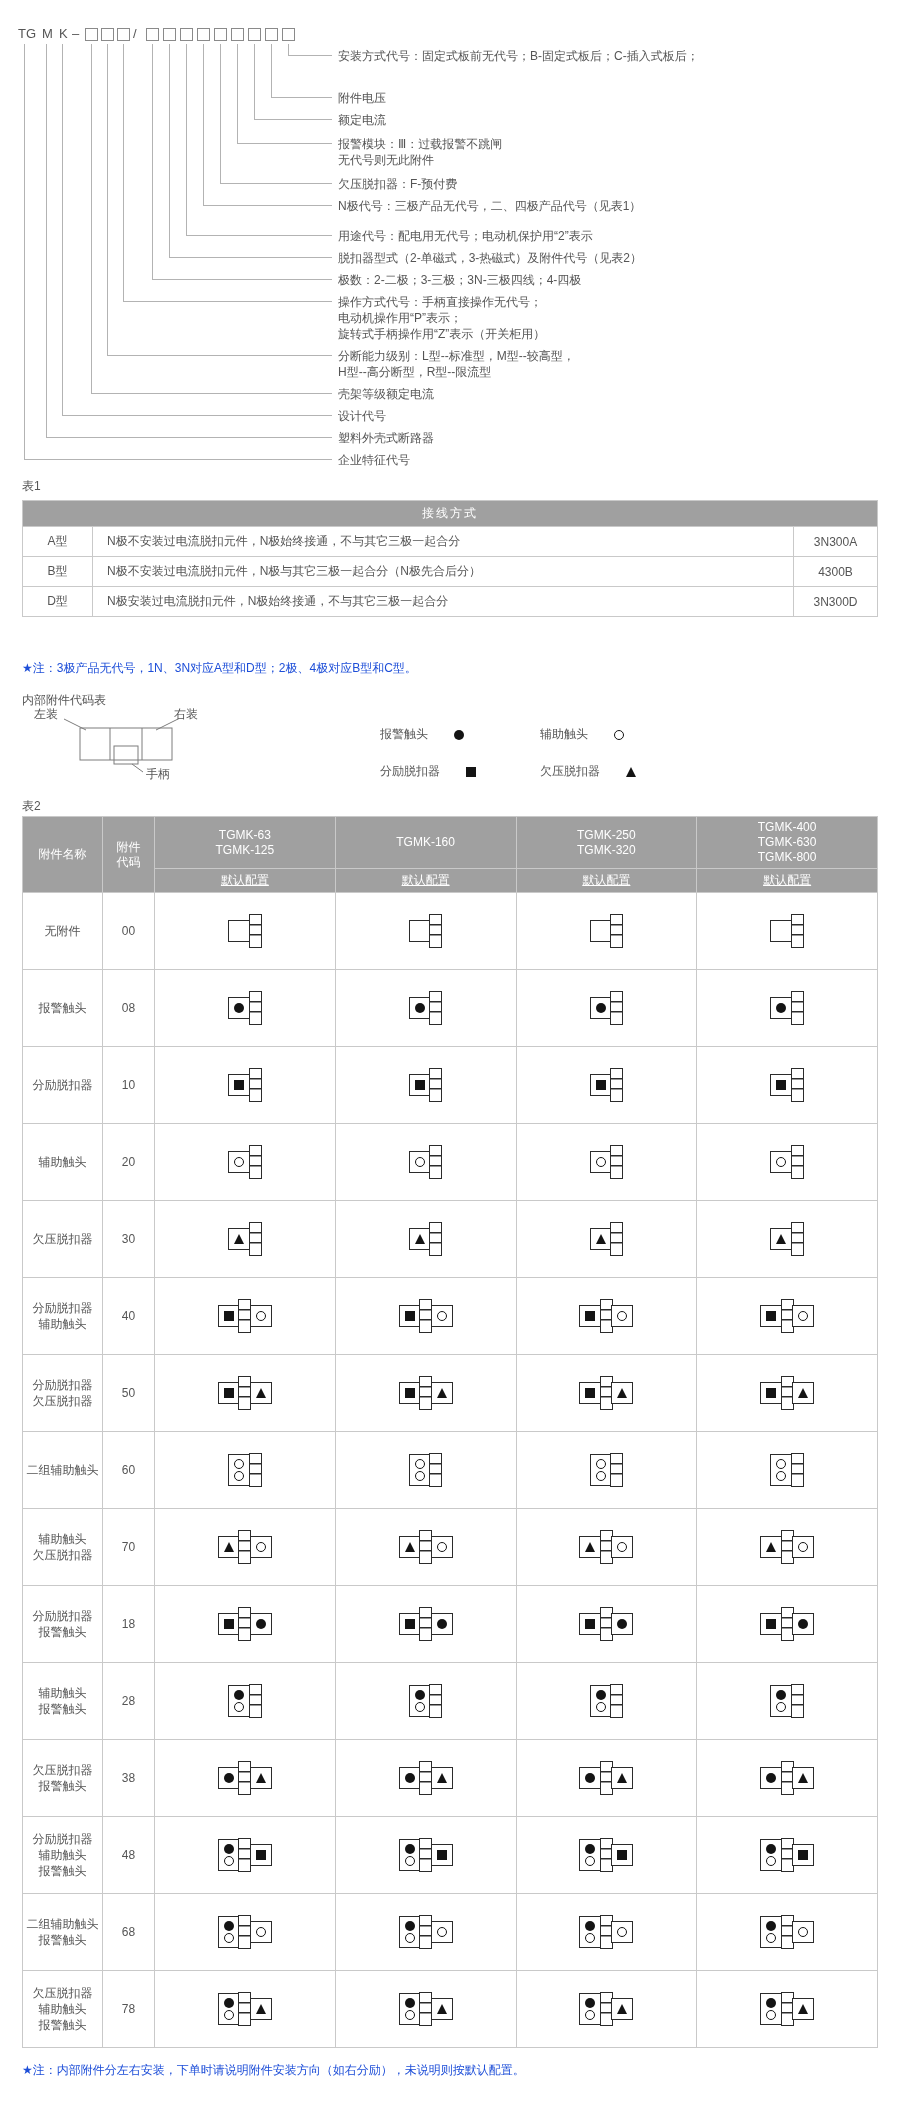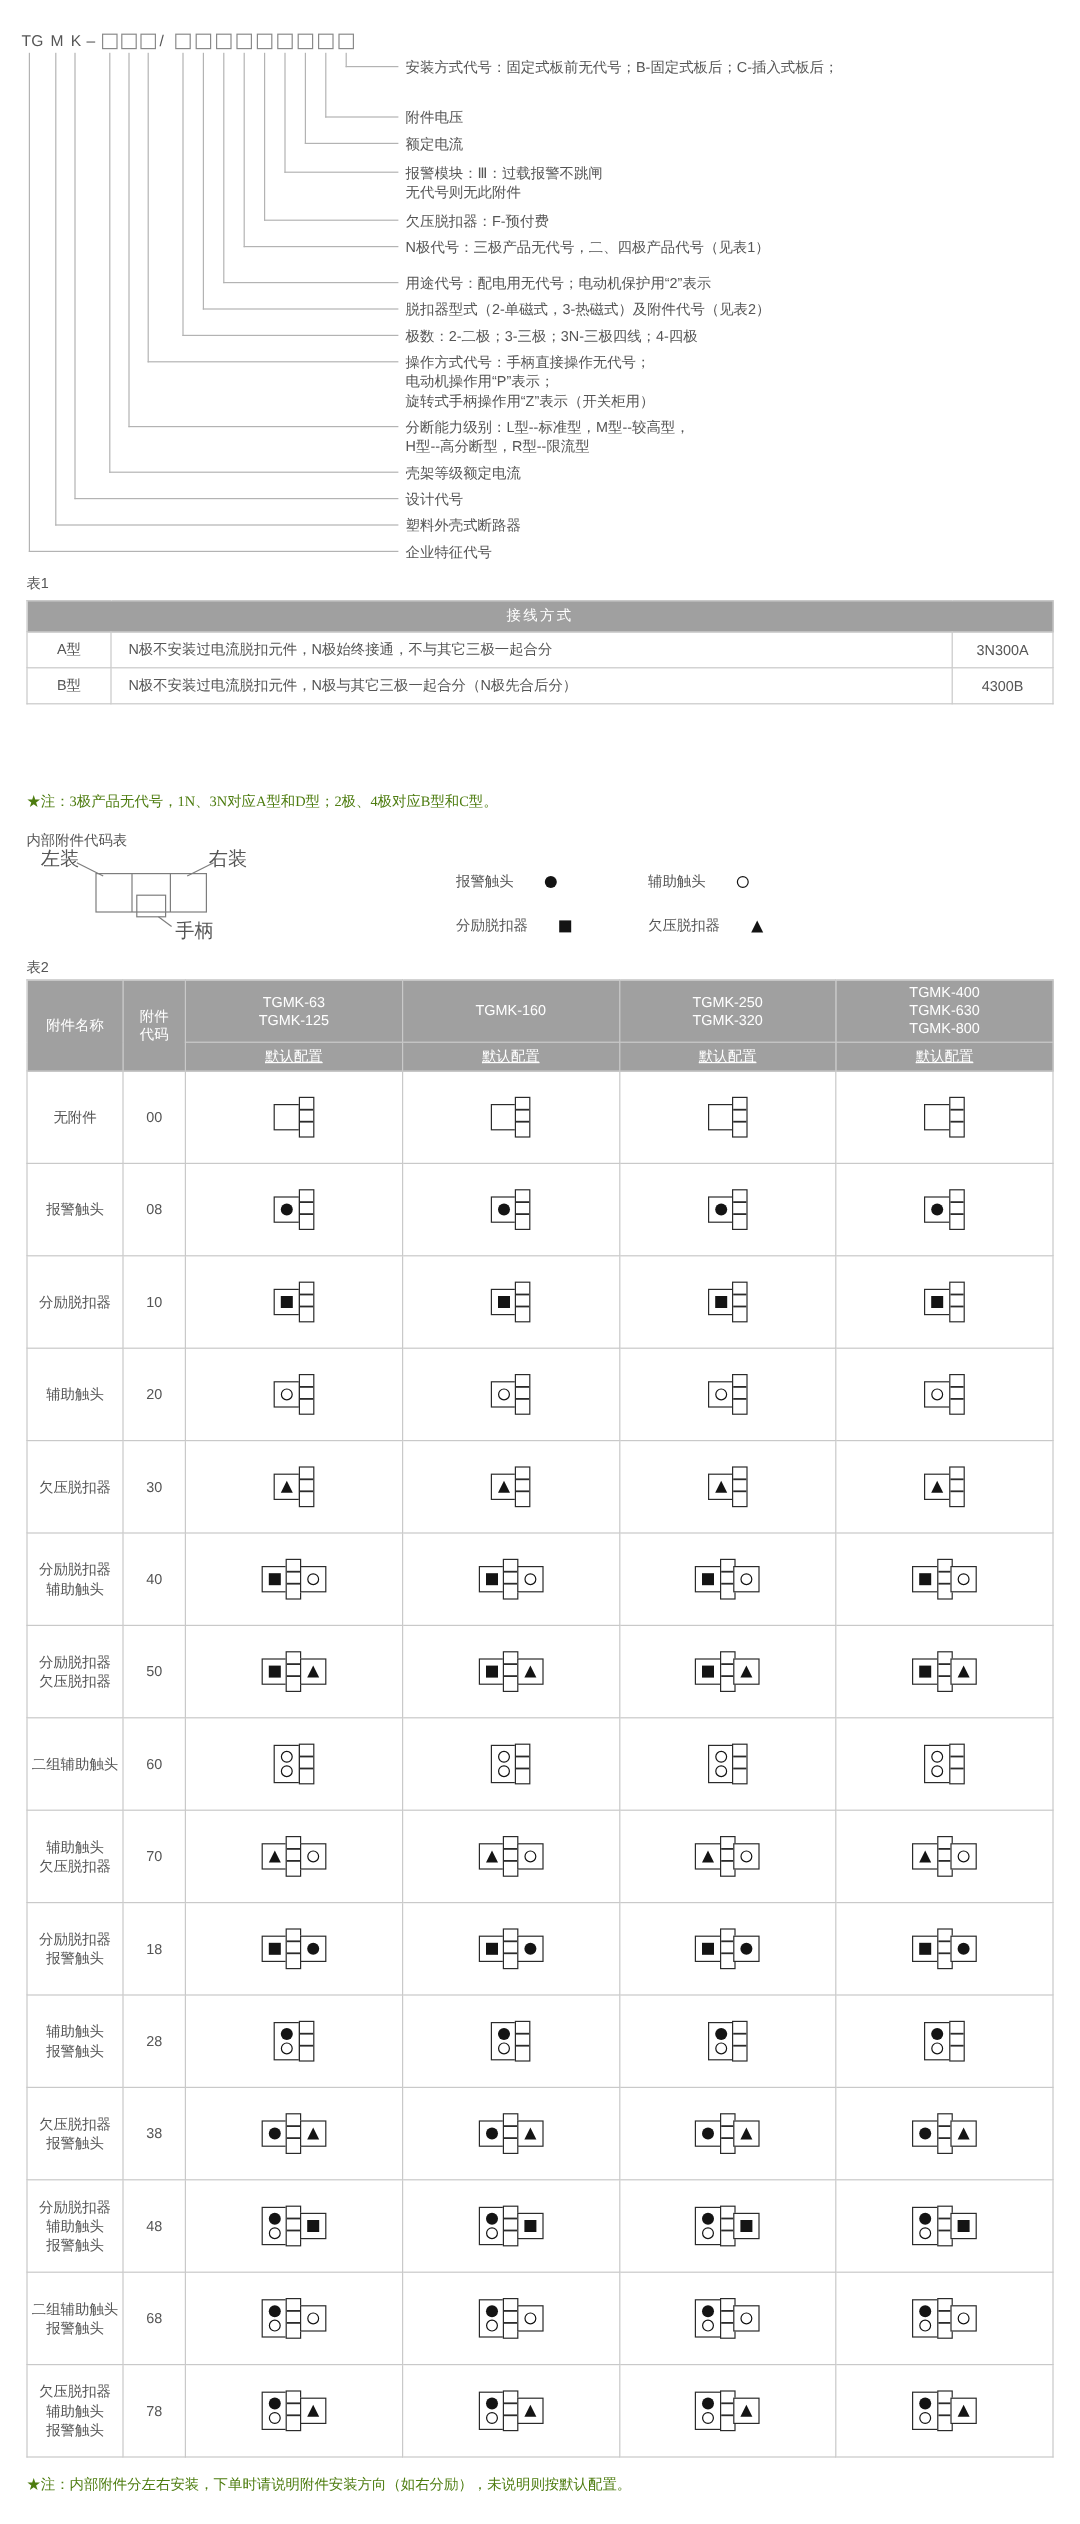--- a/index.html
+++ b/index.html
@@ -7,21 +7,21 @@
   .page{position:relative;width:900px;height:2103px;background:#ffffff;overflow:hidden;color:var(--text,#555);}
 
   
   #code-section{position:absolute;left:0;top:26px;width:900px;height:470px;}
   .code-char{position:absolute;top:0;font-size:13px;color:#555;}
   .code-box{position:absolute;top:2px;width:13px;height:13px;border:1px solid #8a8a8a;background:#fff;}
   .conn{position:absolute;border-left:1px solid #b3b3b3;border-bottom:1px solid #b3b3b3;}
   .code-label{position:absolute;left:338px;font-size:12px;line-height:16px;color:#555;white-space:pre-line;}
 
   .section-title{position:absolute;font-size:12px;color:#555;}
-  .note{position:absolute;font-size:12px;color:#4d7c0f;font-family:Liberation Serif, serif;}
+  .note{position:absolute;font-size:12px;color:#1d4ed8;}
 
   table{border-collapse:collapse;table-layout:fixed;position:absolute;left:22px;width:856px;background:#fff;}
   th,td{border:1px solid var(--border,#c9c9c9);font-size:12px;color:#555;font-weight:normal;}
   th{background:var(--table-header-bg,#a0a0a0);color:var(--table-header-text,#ffffff);text-align:center;}
 
   #table1{top:500px;}
   #table1 th{height:26px;letter-spacing:2px;}
   #table1 td{height:30px;}
   .t1-type,.t1-code{text-align:center;}
   .t1-desc{padding-left:14px;}
@@ -42,21 +42,21 @@
     background-size:100% 1.5px;background-position:0 9px,0 19px;background-repeat:no-repeat;}
   .dhandle + .dbox{margin-left:-1.5px;}
 
   .sym{display:inline-block;flex:0 0 auto;}
   .sym-alarm{width:10px;height:10px;border-radius:50%;background:var(--symbol,#141414);}
   .sym-aux{width:10px;height:10px;border-radius:50%;border:1.5px solid var(--symbol,#141414);background:#fff;}
   .sym-shunt{width:10px;height:10px;background:var(--symbol,#141414);}
   .sym-uv{width:0;height:0;border-left:5.5px solid transparent;border-right:5.5px solid transparent;border-bottom:10px solid var(--symbol,#141414);}
 
   #install-fig{position:absolute;left:22px;top:702px;width:340px;height:95px;}
-  #install-fig .lbl{position:absolute;font-size:16px;color:#555;}
+  #install-fig .lbl{position:absolute;font-size:12px;color:#555;}
   #install-fig svg{position:absolute;left:0;top:0;}
 
   #legend{position:absolute;left:380px;top:726px;display:grid;grid-template-columns:160px 160px;row-gap:20px;}
   .legend-item{display:flex;align-items:center;gap:26px;font-size:12px;color:#555;}
 </style>
 </head>
 <body>
 
 <div class="page">
 
@@ -131,20 +131,25 @@
         <tr>
           <td class="t1-type">A型</td>
           <td class="t1-desc">N极不安装过电流脱扣元件，N极始终接通，不与其它三极一起合分</td>
           <td class="t1-code">3N300A</td>
         </tr>
         <tr>
           <td class="t1-type">B型</td>
           <td class="t1-desc">N极不安装过电流脱扣元件，N极与其它三极一起合分（N极先合后分）</td>
           <td class="t1-code">4300B</td>
         </tr>
+        <tr>
+          <td class="t1-type">D型</td>
+          <td class="t1-desc">N极安装过电流脱扣元件，N极始终接通，不与其它三极一起合分</td>
+          <td class="t1-code">3N300D</td>
+        </tr>
       </tbody>
   </table>
 
   <div class="note" style="left:22px;top:660px">★注：3极产品无代号，1N、3N对应A型和D型；2极、4极对应B型和C型。</div>
 
   <div class="section-title" style="left:22px;top:692px">内部附件代码表</div>
 
   <div id="install-fig">
     <svg width="340" height="95" viewBox="0 0 340 95">
       <g stroke="#7d7d7d" fill="none" stroke-width="1">

